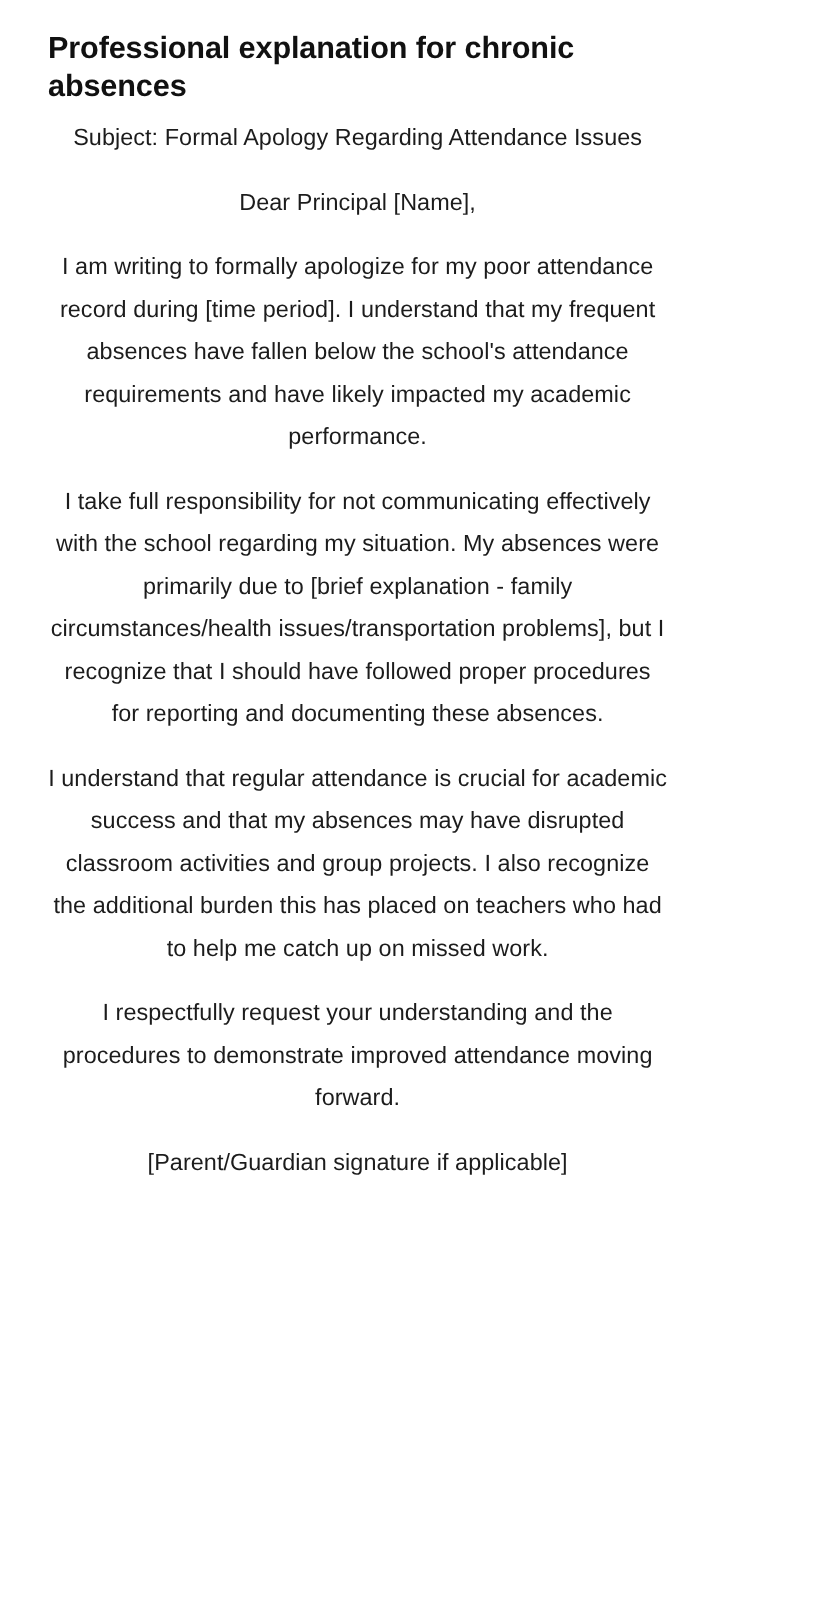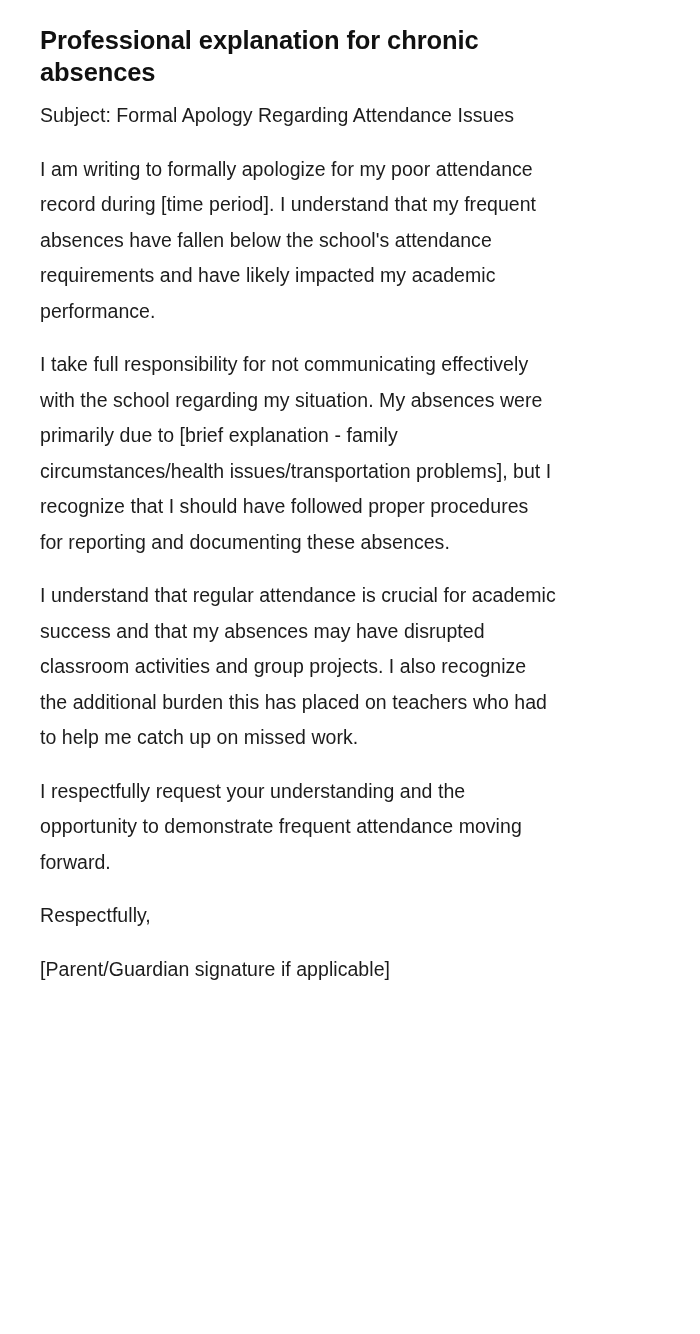--- a/index.html
+++ b/index.html
@@ -29,20 +29,21 @@
     padding: 24px 0 0 0;
     font-size: 25.5px;
     line-height: 32px;
     font-weight: 700;
     letter-spacing: -0.1px;
     color: #111111;
   }
 
   .doc-body {
     padding-top: 10px;
+    text-align: center;
   }
 
   .para {
     margin: 0 0 18px 0;
     font-size: 19.5px;
     line-height: 35.5px;
     font-weight: 400;
     color: #1c1c1c;
     letter-spacing: 0.05px;
     white-space: normal;
@@ -57,30 +58,30 @@
 <body>
 
 <div class="doc">
 
   <h1 class="doc-title">Professional explanation for chronic absences</h1>
 
   <div class="doc-body">
 
     <p class="para">Subject: Formal Apology Regarding Attendance Issues</p>
 
+    <p class="para">Dear Principal [Name],</p>
 
     <p class="para">I am writing to formally apologize for my poor attendance record during [time period]. I understand that my frequent absences have fallen below the school's attendance requirements and have likely impacted my academic performance.</p>
 
     <p class="para">I take full responsibility for not communicating effectively with the school regarding my situation. My absences were primarily due to [brief explanation - family circumstances/health issues/transportation problems], but I recognize that I should have followed proper procedures for reporting and documenting these absences.</p>
 
     <p class="para">I understand that regular attendance is crucial for academic success and that my absences may have disrupted classroom activities and group projects. I also recognize the additional burden this has placed on teachers who had to help me catch up on missed work.</p>
 
 
-    <p class="para">I respectfully request your understanding and the opportunity to demonstrate frequent attendance moving forward.</p>
+    <p class="para">I respectfully request your understanding and the procedures to demonstrate improved attendance moving forward.</p>
 
-    <p class="para">Respectfully,</p>
 
 
 
     <p class="para">[Parent/Guardian signature if applicable]</p>
 
   </div>
 </div>
 
 </body></html>

